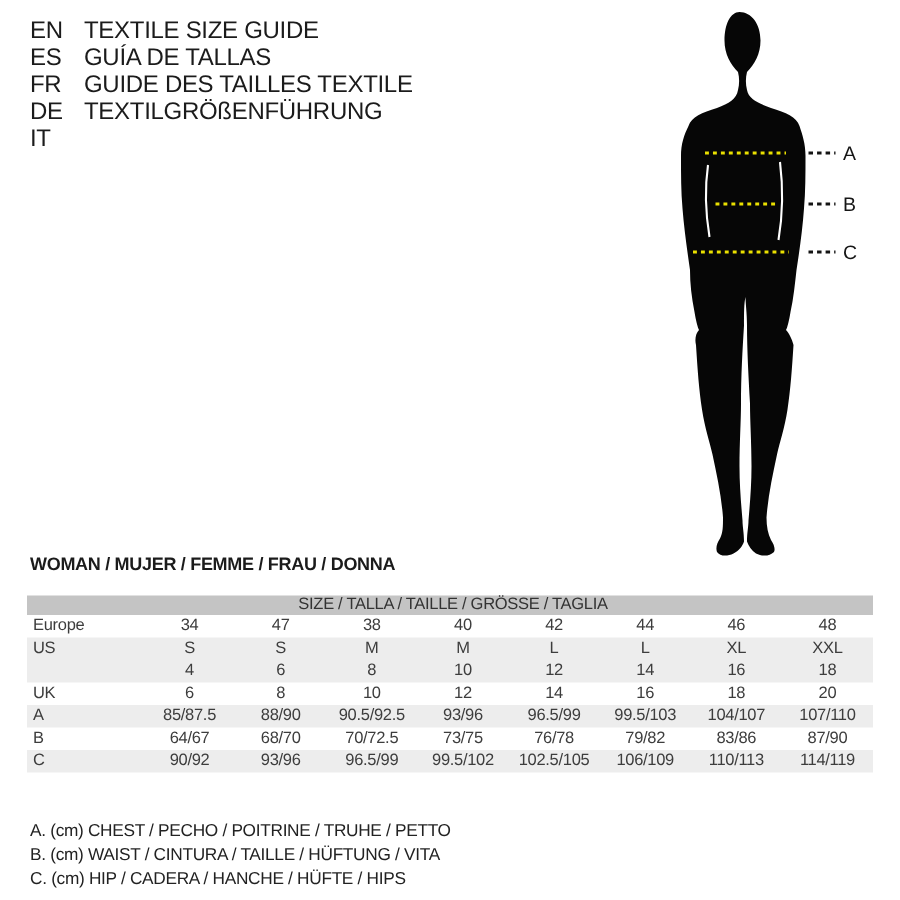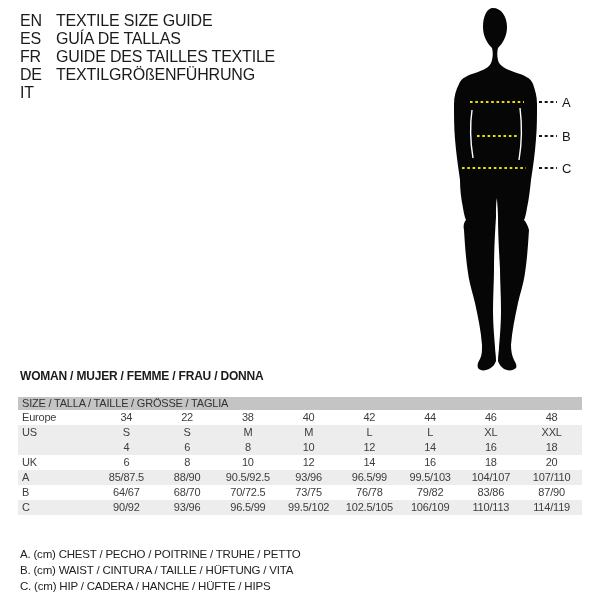--- a/index.html
+++ b/index.html
@@ -20,21 +20,21 @@
   .figure .callout{stroke:#141414;stroke-width:2;stroke-dasharray:3 2.7;fill:none;}
   .figure text{font-size:13px;fill:#161616;font-family:"Liberation Sans",sans-serif;}
 
   
   .woman-line{position:absolute;left:20px;top:369px;font-size:12px;font-weight:bold;
               letter-spacing:-0.2px;color:#1b1b1b;}
 
   
   .size-table{position:absolute;left:18px;top:397px;width:564px;color:#3d3d3d;}
   .t-header{height:13px;line-height:13px;background:#c4c4c4;padding-left:4px;
-            font-size:11px;color:#333333;letter-spacing:-0.2px;}
+            font-size:11px;color:#333333;letter-spacing:-0.2px;text-align:center;}
   .t-row{display:grid;grid-template-columns:78px repeat(8,60.75px);
          height:15px;line-height:15px;font-size:11px;letter-spacing:-0.2px;}
   .t-row.shaded{background:#ededed;}
   .t-row .lbl{padding-left:4px;text-align:left;}
   .t-row .val{text-align:center;}
 
   
   .legend{position:absolute;left:20px;top:546px;color:#222222;}
   .legend-line{height:16px;line-height:16px;font-size:11.5px;font-weight:normal;
                letter-spacing:-0.2px;}
@@ -102,21 +102,21 @@
   </svg>
 
   <div class="woman-line">WOMAN / MUJER / FEMME / FRAU / DONNA</div>
 
   <div class="size-table">
     <div class="t-header">SIZE / TALLA / TAILLE / GRÖSSE / TAGLIA</div>
 
     <div class="t-row">
       <span class="lbl">Europe</span>
       <span class="val">34</span>
-      <span class="val">22</span>
+      <span class="val">47</span>
       <span class="val">38</span>
       <span class="val">40</span>
       <span class="val">42</span>
       <span class="val">44</span>
       <span class="val">46</span>
       <span class="val">48</span>
     </div>
     <div class="t-row shaded">
       <span class="lbl">US</span>
       <span class="val">S</span>

